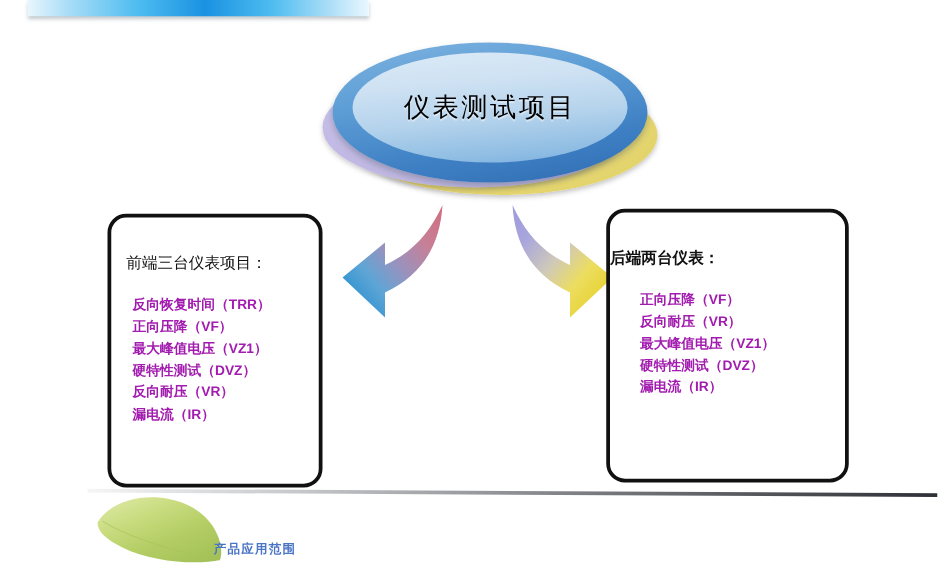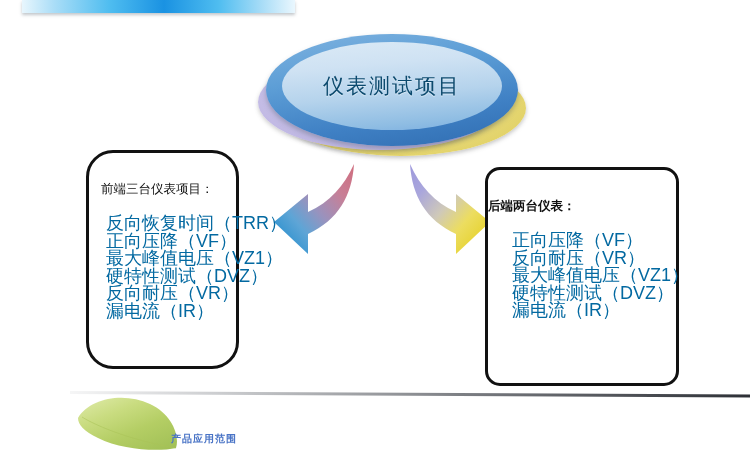--- a/index.html
+++ b/index.html
@@ -92,65 +92,65 @@
     left: 24px;
     top: 8px;
     width: 220px;
     height: 88px;
     display: flex;
     align-items: center;
     justify-content: center;
     font-size: 21px;
     font-weight: 400;
     letter-spacing: 2px;
-    color: #0c4a6e;
+    color: #000000;
     text-shadow: 0 1px 1px rgba(255,255,255,0.55);
     white-space: nowrap;
   }
 
   
   .arrow {
     position: absolute;
   }
   .arrow-left  { left: 272px; top: 160px; width: 100px; height: 100px; }
   .arrow-right { left: 396px; top: 160px; width: 100px; height: 100px; }
 
   
   .box {
     position: absolute;
     border: 3px solid #111111;
     border-radius: 15px;
     background: #ffffff;
     box-sizing: border-box;
   }
   .box-left {
-    left: 86px;  top: 150px;
-    width: 153px; height: 219px; border-radius: 27px;
+    left: 86px;  top: 171px;
+    width: 172px; height: 219px;
   }
   .box-right {
     left: 485px; top: 167px;
     width: 194px; height: 219px;
   }
   .box-heading {
     font-size: 12.5px;
     line-height: 16px;
     color: #111;
     white-space: nowrap;
   }
   .box-left .box-heading  { font-weight: 400; padding: 28px 0 0 12px; }
   .box-right .box-heading { font-weight: 700; padding: 28px 0 0 0; }
 
   .box-list {
     list-style: none;
     margin: 0;
     padding: 0;
-    font-weight: 400;
-    font-size: 18px;
+    font-weight: 700;
+    font-size: 11px;
     line-height: 17.5px;
-    color: #0369a1;
+    color: #a21caf;
     white-space: nowrap;
   }
   .box-left  .box-list { padding: 18px 0 0 17px; }
   .box-right .box-list { padding: 18px 0 0 24px; }
 
   
   .divider {
     position: absolute;
     left: 70px;
     top: 391px;

